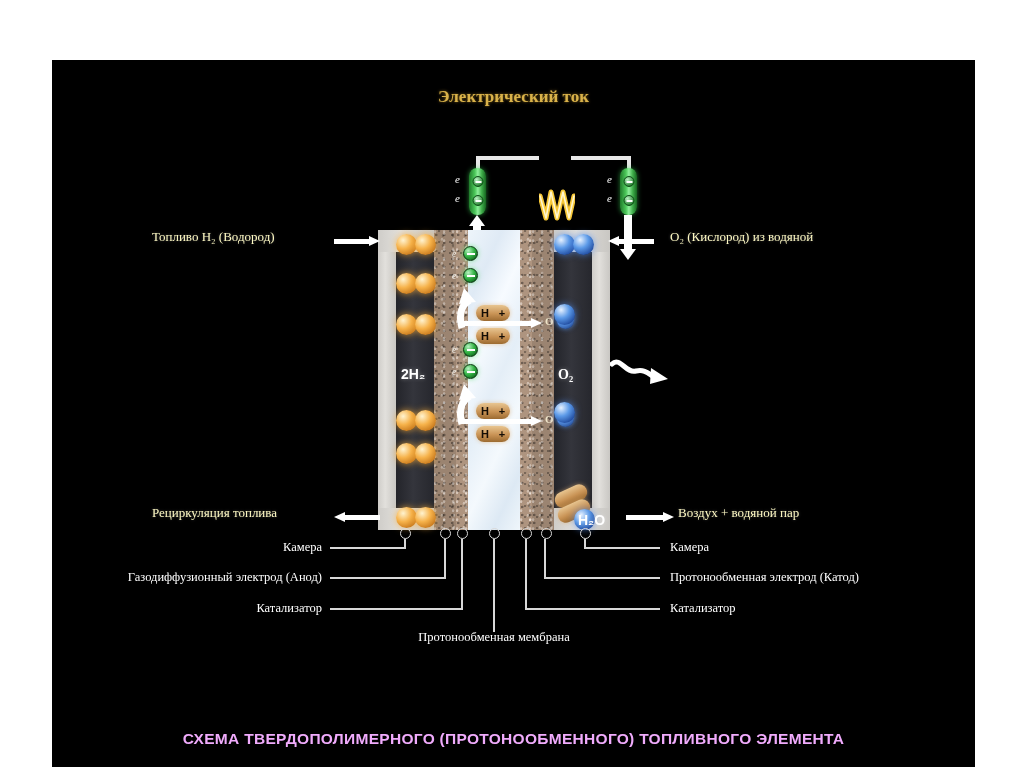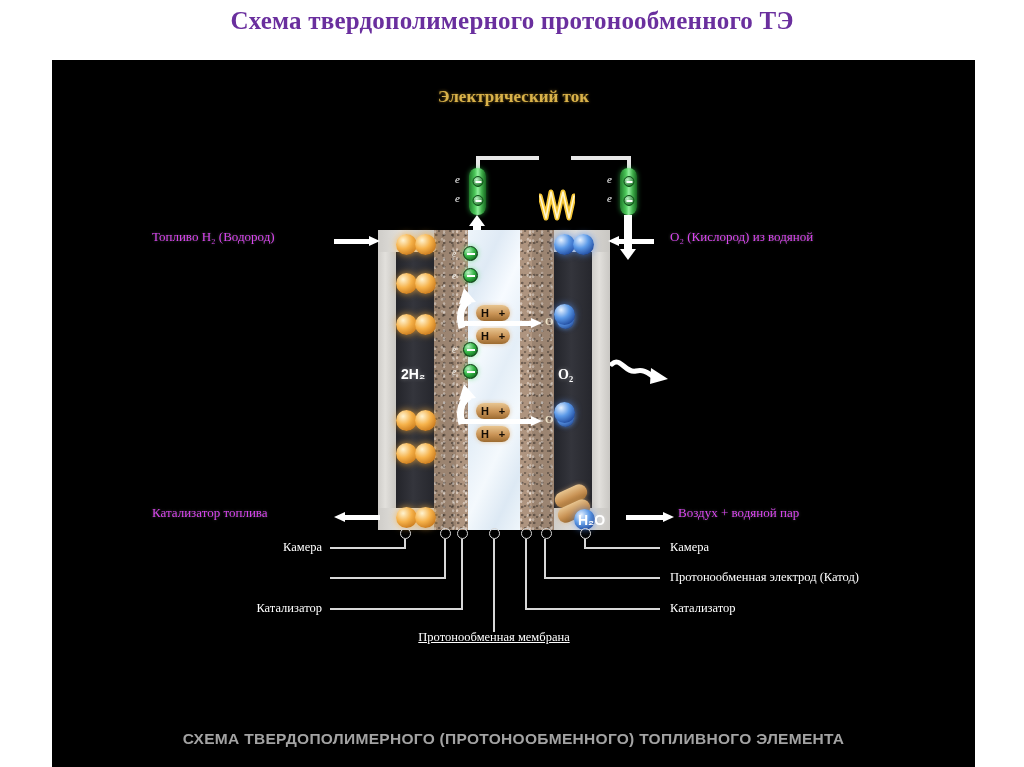--- a/index.html
+++ b/index.html
@@ -221,21 +221,21 @@
     position: absolute; left: 0; bottom: 0;
     width: 0; height: 0;
     border-left: 8px solid transparent;
     border-right: 8px solid transparent;
     border-top: 11px solid #fff;
   }
 
   
   .sidelabel {
     position: absolute;
-    color: #d946ef;
+    color: #fef9c3;
     font-family: "Liberation Serif", serif;
     font-size: 13px;
     white-space: nowrap;
     text-shadow: 0 0 3px rgba(255,255,255,.25);
   }
   .sidelabel.center2 { text-align: center; line-height: 20px; }
 
   
   .legendlabel {
     position: absolute;
@@ -253,31 +253,30 @@
     background: transparent;
   }
 
   #bottom-caption {
     position: absolute;
     left: 0; bottom: 24px; width: 923px;
     text-align: center;
     font-family: "Liberation Sans", sans-serif;
     font-weight: bold;
     font-size: 15.5px;
-    color: #a3a3a3;
+    color: #f0abfc;
     letter-spacing: 0.3px;
     white-space: nowrap;
   }
 </style>
 </head>
 <body>
 
 <div id="page">
 
-  <div id="slide-title">Схема твердополимерного протонообменного  ТЭ</div>
 
   <div id="panel">
 
     <div id="current-title">Электрический ток</div>
 
     <div class="wire" style="left:424px; top:96px; width:4px; height:14px;"></div>
 
     <div class="wire" style="left:424px; top:96px; width:63px; height:4px;"></div>
 
     <div class="wire" style="left:519px; top:96px; width:60px; height:4px;"></div>
@@ -463,21 +462,21 @@
         <path d="M2,6 C10,-2 16,16 26,13 C34,11 38,15 44,19" stroke="#ffffff" stroke-width="5" fill="none" stroke-linecap="round"></path>
         <polygon points="41,10 58,21 40,26" fill="#ffffff"></polygon>
       </svg>
 
     </div>
 
     <div class="sidelabel" style="left:100px; top:169px;">
       <span>Топливо H₂ (Водород)</span>
     </div>
     <div class="sidelabel" style="left:100px; top:445px;">
-      <span>Катализатор топлива</span>
+      <span>Рециркуляция топлива</span>
     </div>
     <div class="sidelabel" style="left:618px; top:169px;">
       <span>O₂ (Кислород) из водяной</span>
     </div>
     <div class="sidelabel" style="left:626px; top:445px;">
       <span>Воздух + водяной пар</span>
     </div>
 
     <div class="cbullet" style="left:348px; top:468px;"></div>
     <div class="cbullet" style="left:388px; top:468px;"></div>
@@ -503,34 +502,37 @@
 
     <div class="leader" style="left:492px; top:479px; width:2px; height:39px;"></div>
     <div class="leader" style="left:492px; top:517px; width:116px; height:2px;"></div>
 
     <div class="leader" style="left:473px; top:479px; width:2px; height:70px;"></div>
     <div class="leader" style="left:473px; top:548px; width:135px; height:2px;"></div>
 
     <div class="legendlabel" style="left:198px; top:480px; width:72px; text-align:right;">
       <span>Камера</span>
     </div>
+    <div class="legendlabel" style="left:30px; top:510px; width:240px; text-align:right;">
+      <span>Газодиффузионный электрод (Анод)</span>
+    </div>
     <div class="legendlabel" style="left:160px; top:541px; width:110px; text-align:right;">
       <span>Катализатор</span>
     </div>
 
     <div class="legendlabel" style="left:618px; top:480px;">
       <span>Камера</span>
     </div>
     <div class="legendlabel" style="left:618px; top:510px;">
       <span>Протонообменная электрод (Катод)</span>
     </div>
     <div class="legendlabel" style="left:618px; top:541px;">
       <span>Катализатор</span>
     </div>
 
-    <div class="legendlabel" style="left:330px; top:570px; width:224px; text-align:center;text-decoration:underline;">
+    <div class="legendlabel" style="left:330px; top:570px; width:224px; text-align:center;">
       <span>Протонообменная мембрана</span>
     </div>
 
     <div id="bottom-caption">СХЕМА ТВЕРДОПОЛИМЕРНОГО (ПРОТОНООБМЕННОГО) ТОПЛИВНОГО ЭЛЕМЕНТА</div>
 
   </div>
 </div>
 
 </body></html>

